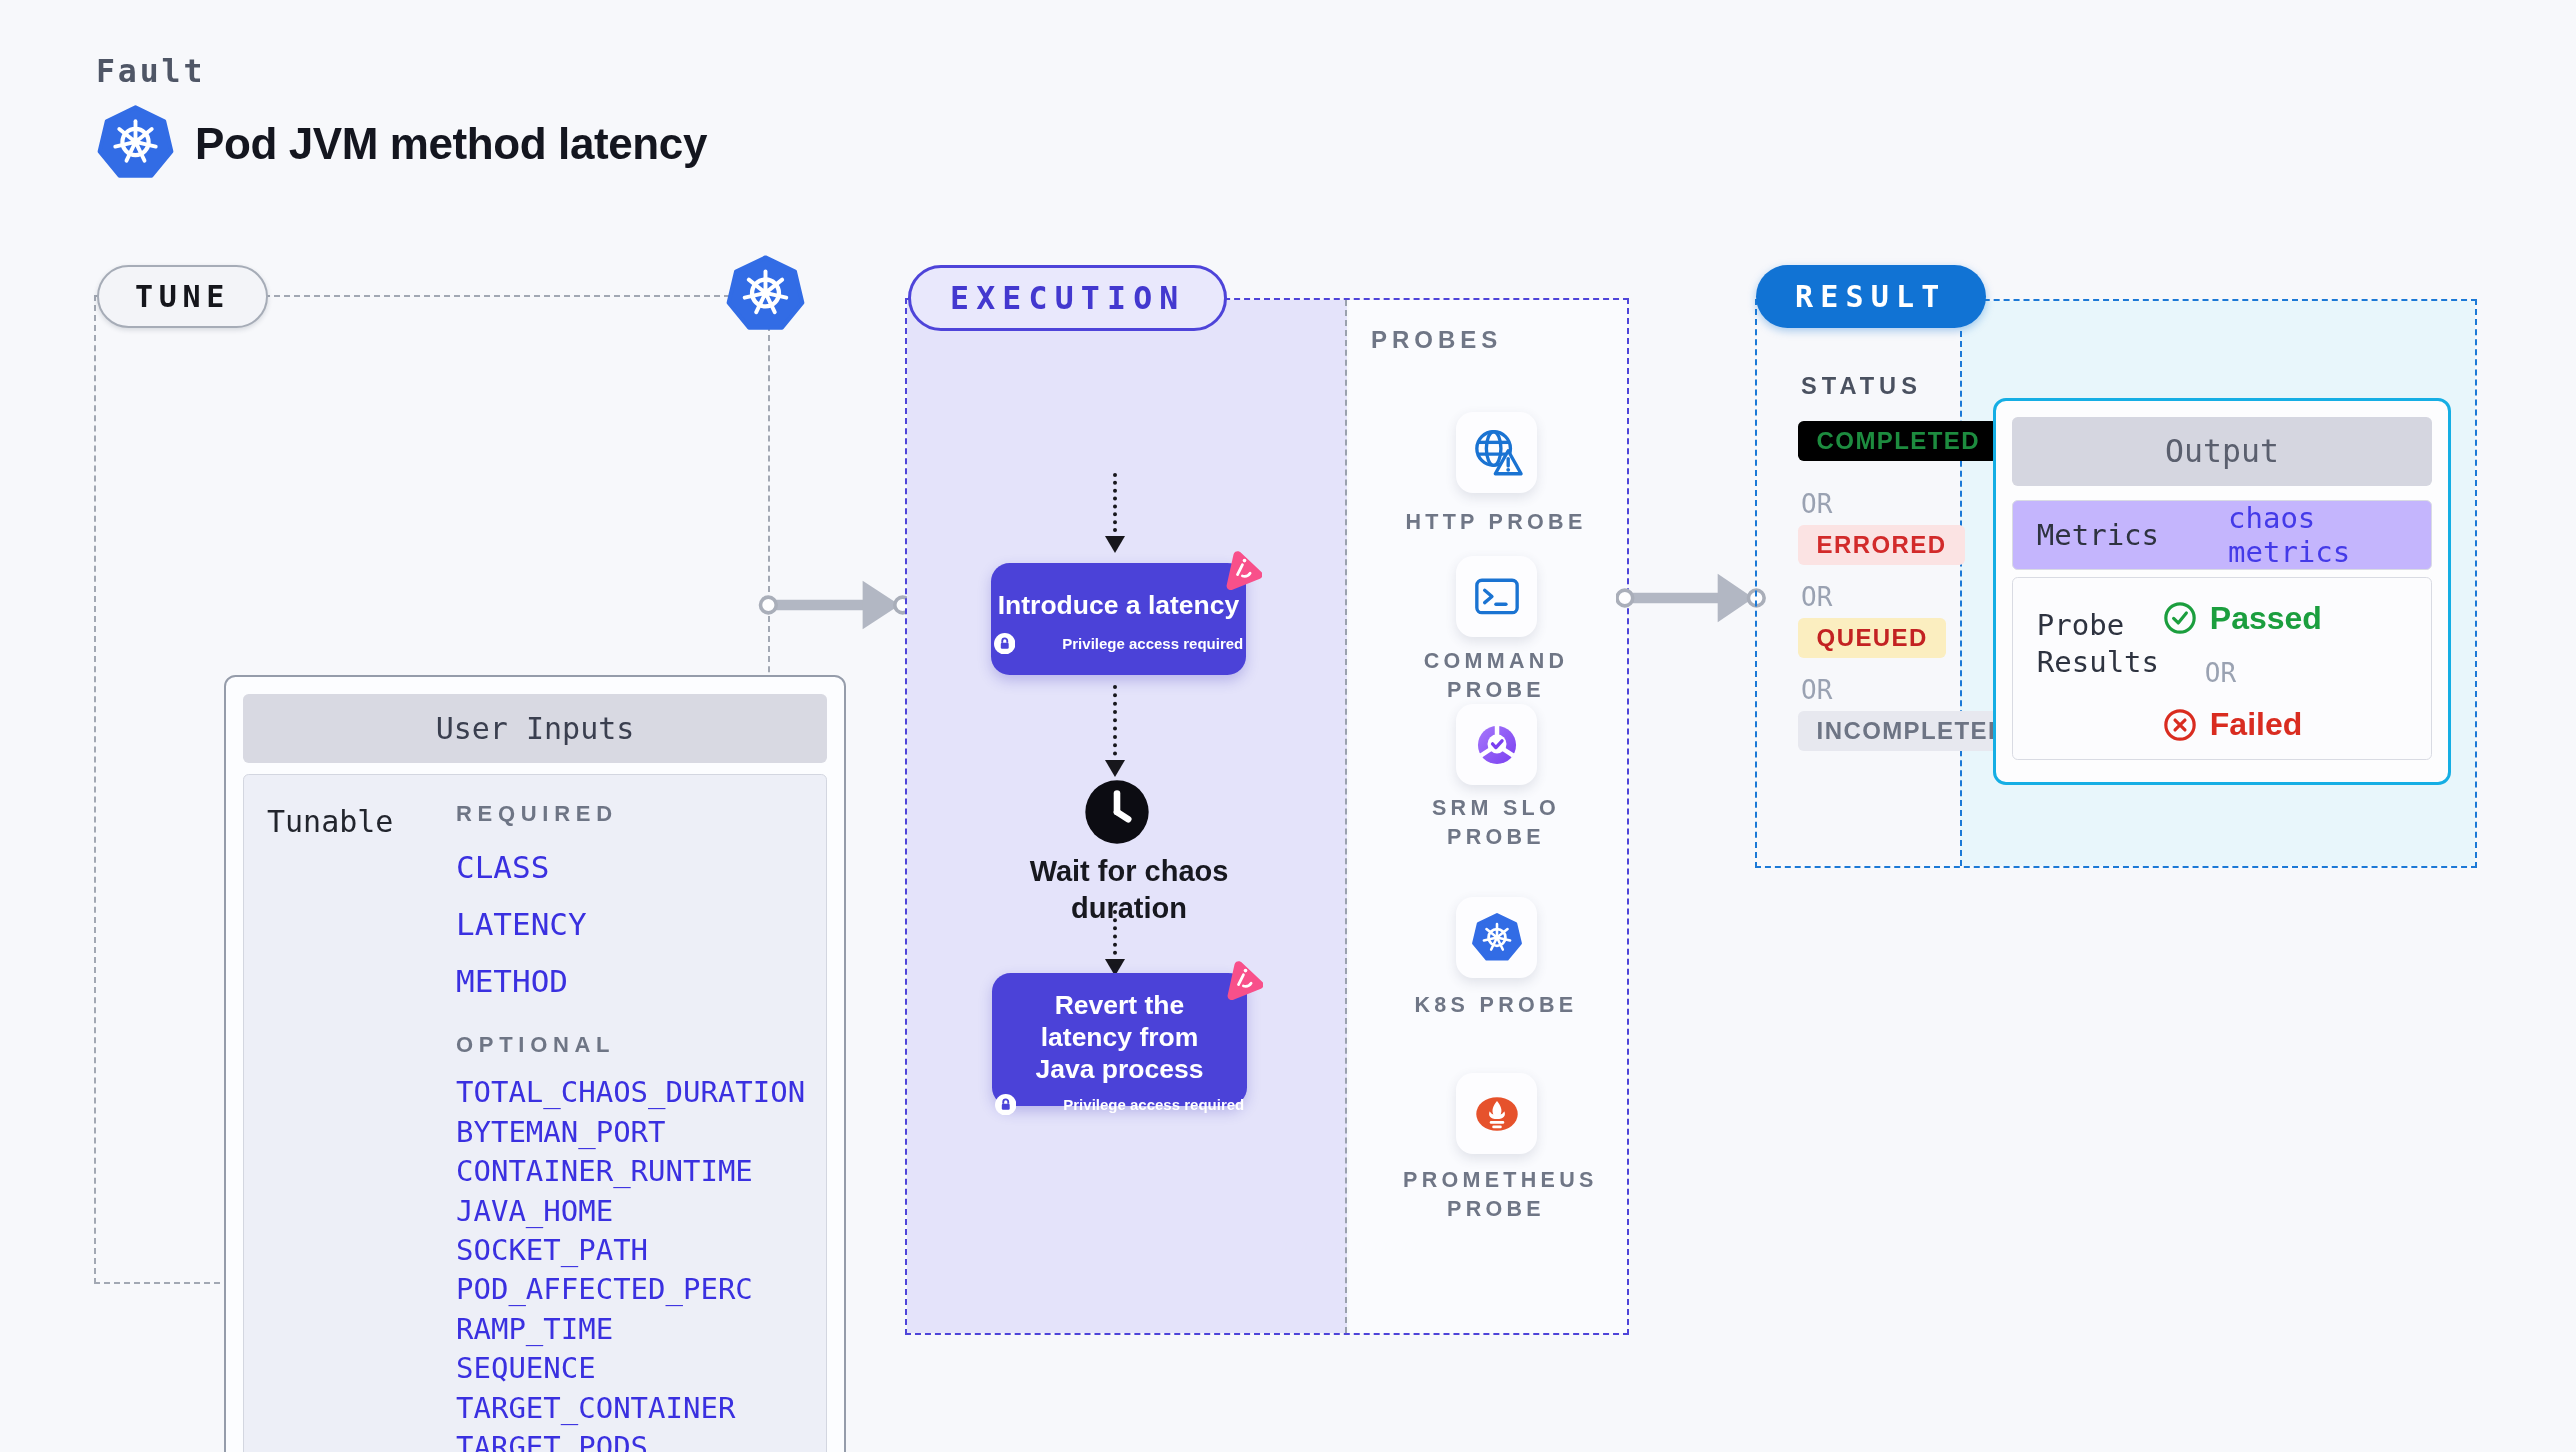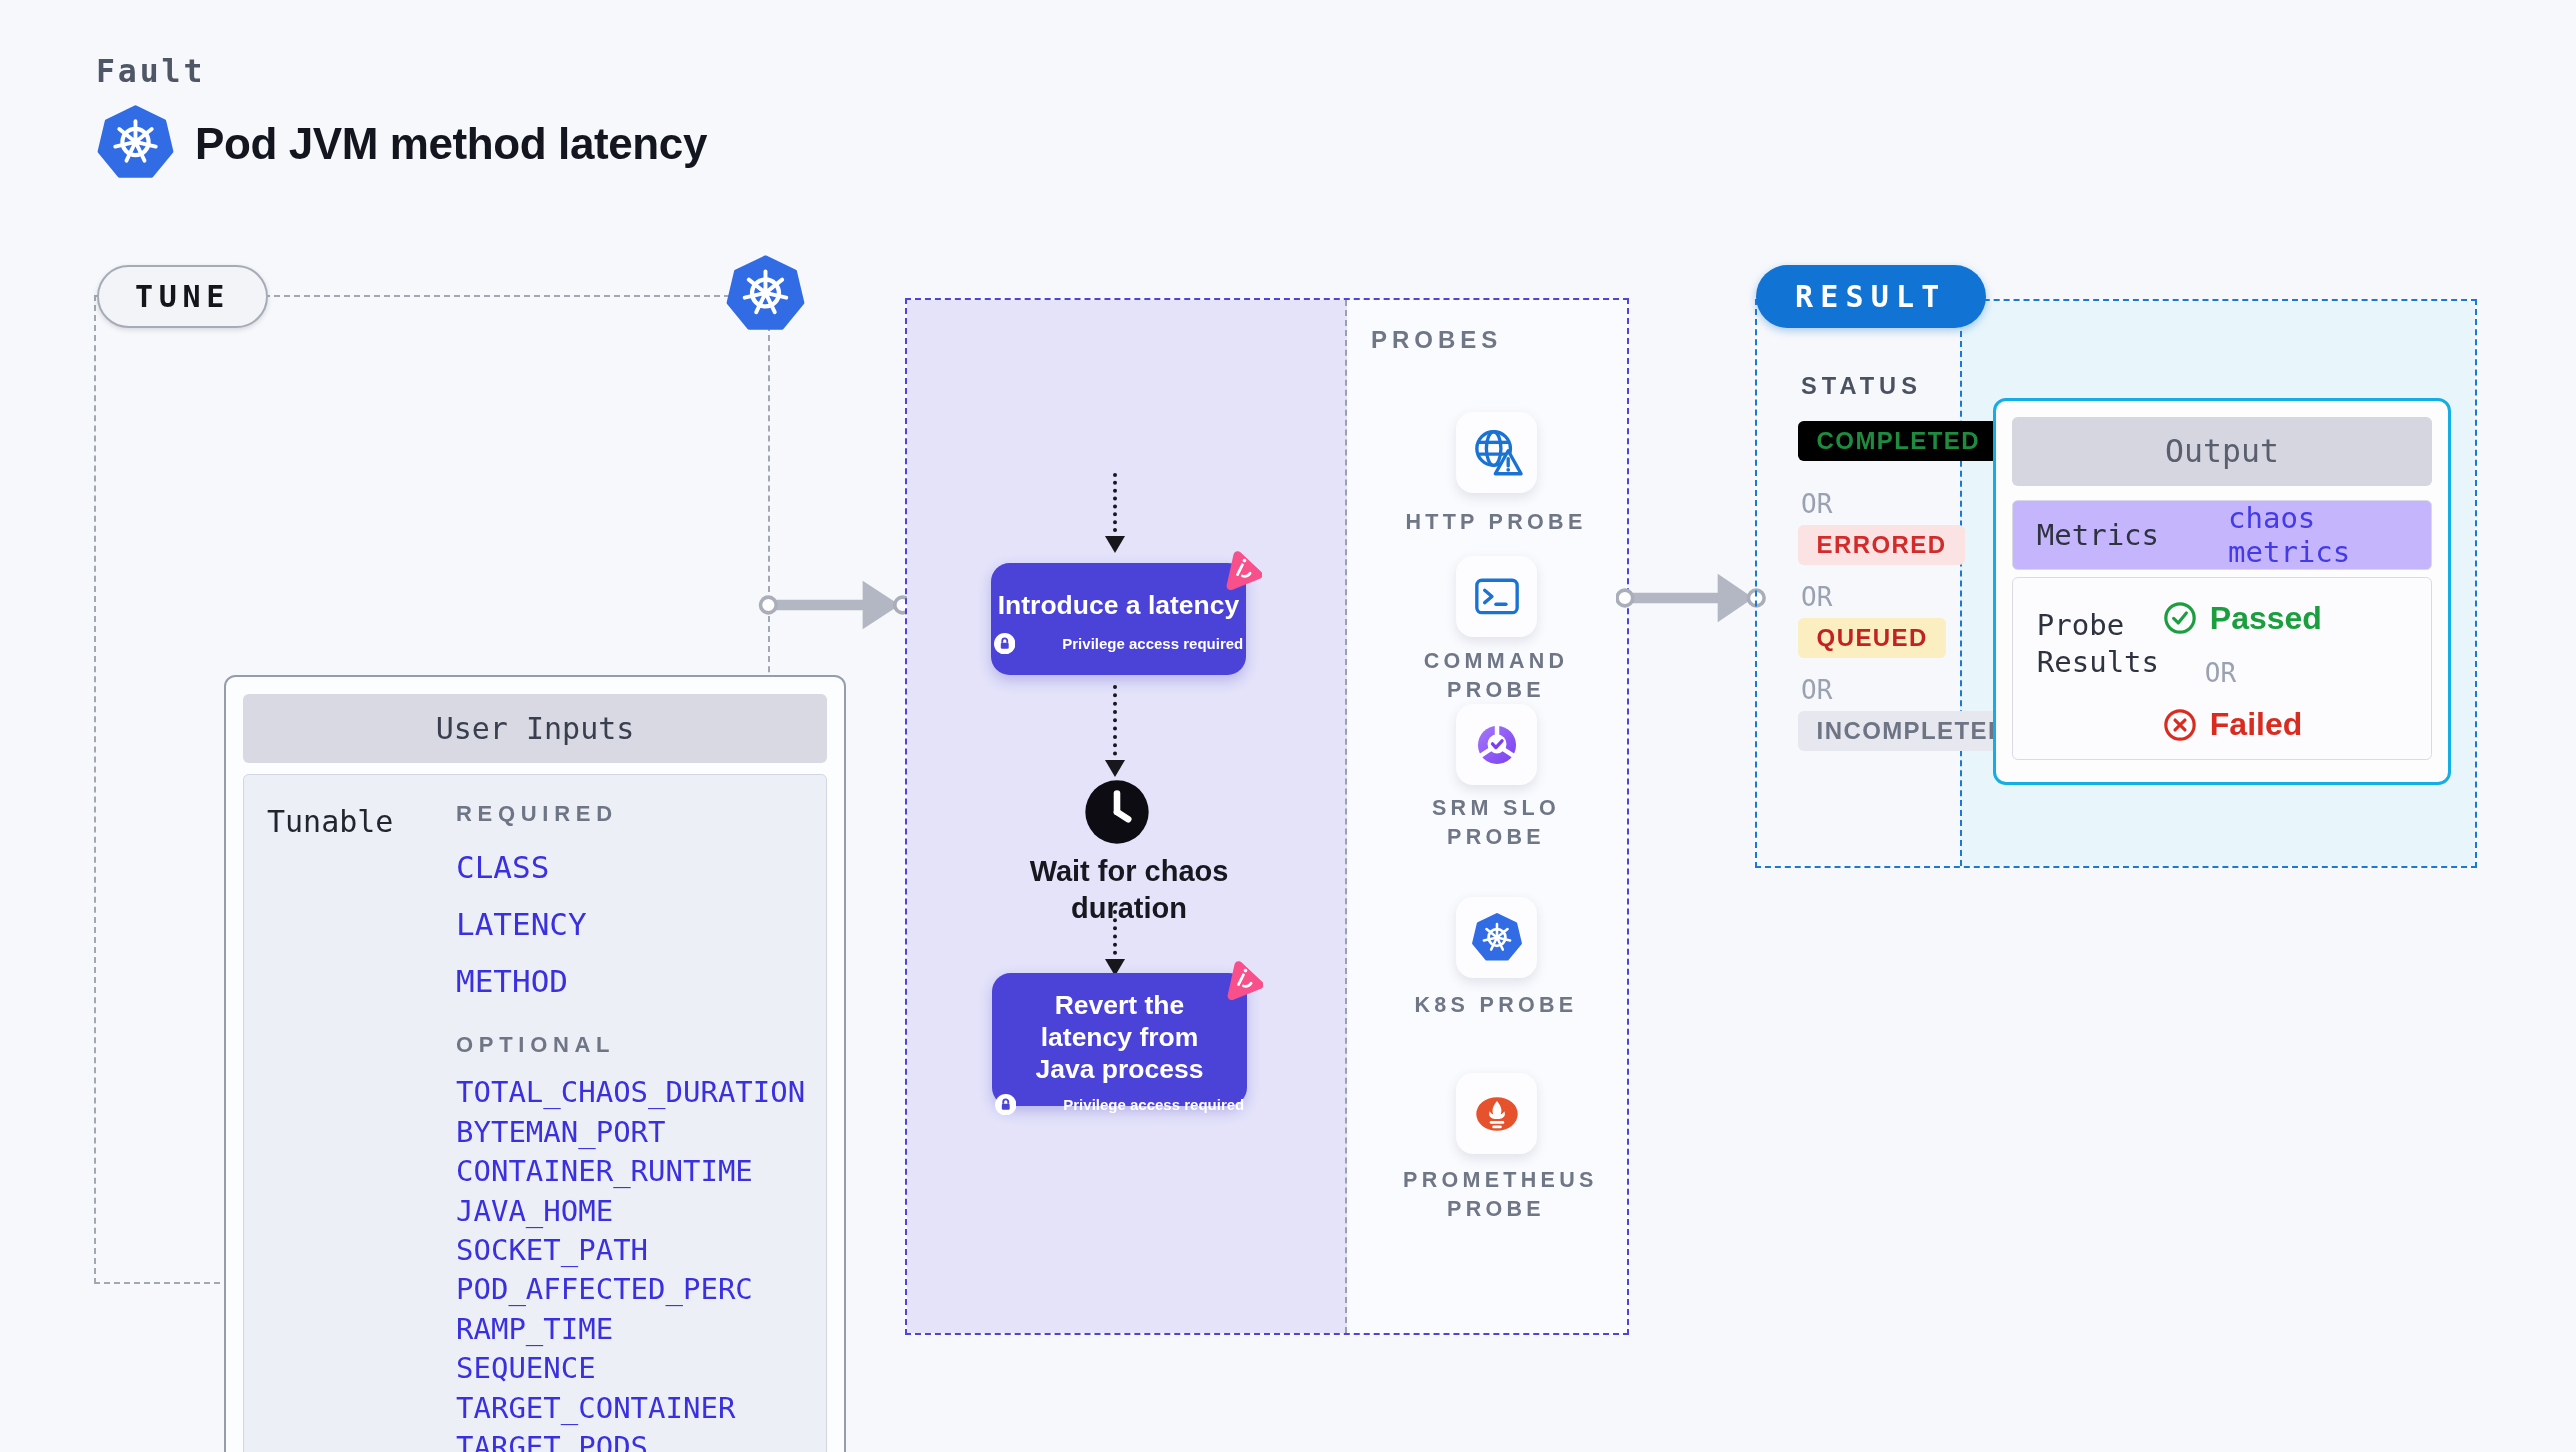--- a/index.html
+++ b/index.html
@@ -196,20 +196,21 @@
     </div>
   </div>
 
   <svg class="conn-arrow" style="left:758px;top:575px;" width="155" height="60" viewBox="0 0 216 84">
     <line x1="22" y1="42" x2="158" y2="42" stroke="#b2b7c3" stroke-width="15"></line>
     <polygon points="146,8 198,42 146,76" fill="#b2b7c3"></polygon>
     <circle cx="14" cy="42" r="11" fill="#fdfdfe" stroke="#a9aeb9" stroke-width="5"></circle>
     <circle cx="202" cy="42" r="11" fill="#fdfdfe" stroke="#a9aeb9" stroke-width="5"></circle>
   </svg>
 
+  <div class="pill exec-pill">EXECUTION</div>
   <div class="exec-panel">
     <div class="lavender">
 
       <div class="dot-arrow" style="left:206px;top:173px;height:80px;">
           <div class="dl"></div>
         </div>
 
       <div class="exec-box box-introduce">
         <div class="bx-title">Introduce a latency</div>
         <div class="priv-row">

